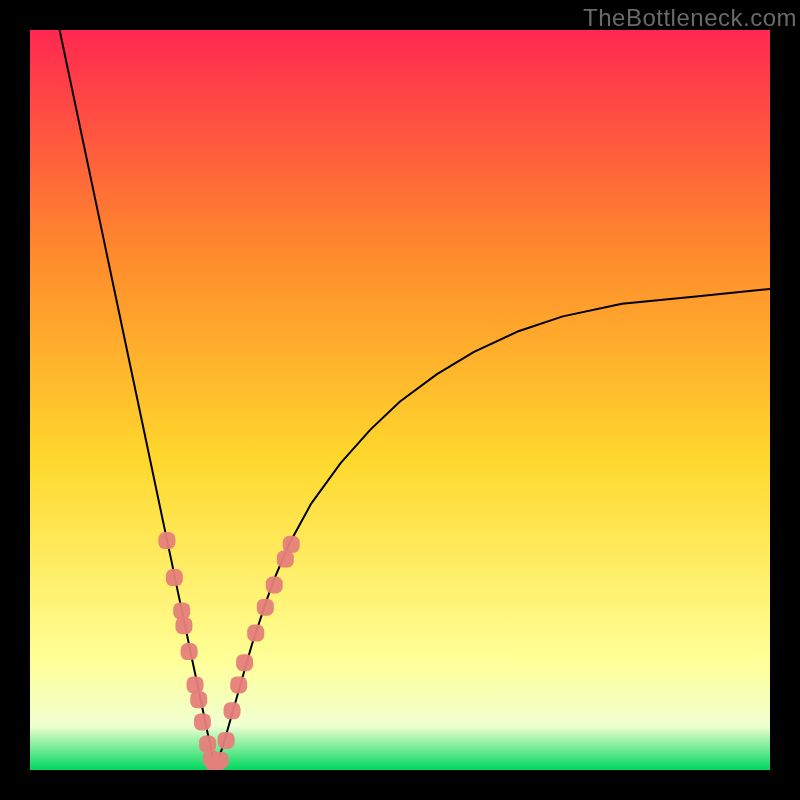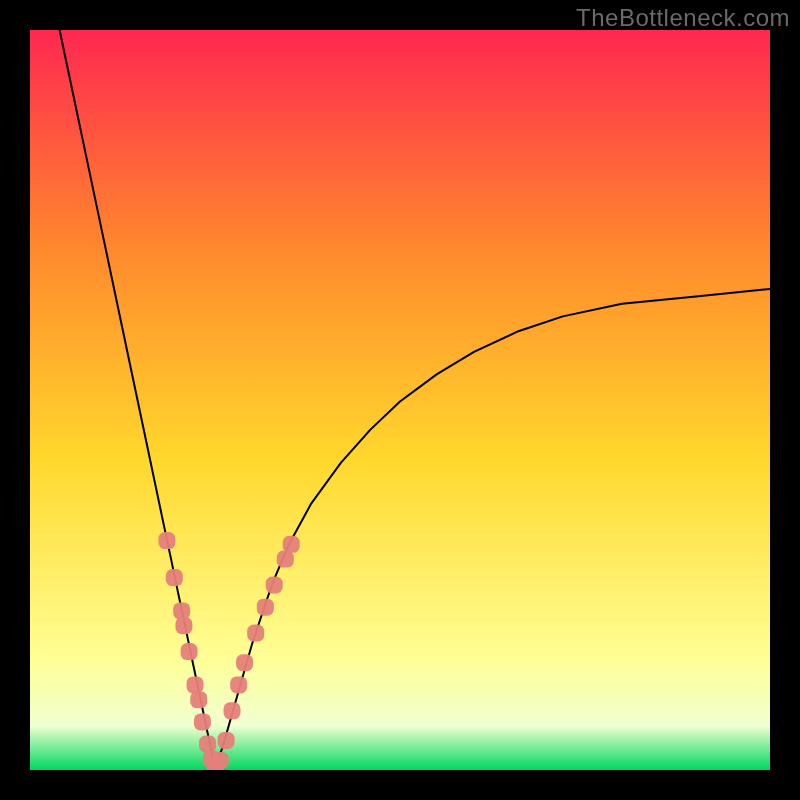--- a/index.html
+++ b/index.html
@@ -20,21 +20,21 @@
     position: absolute;
     left: 30px;
     top: 30px;
     width: 740px;
     height: 740px;
     overflow: hidden;
   }
   .watermark {
     position: absolute;
     top: 4px;
-    right: 10px;
+    right: 3px;
     color: #6a6a6a;
     font-size: 24px;
     font-weight: 500;
     letter-spacing: 0.5px;
   }
   svg { display: block; }
 </style>
 </head>
 <body>
 

